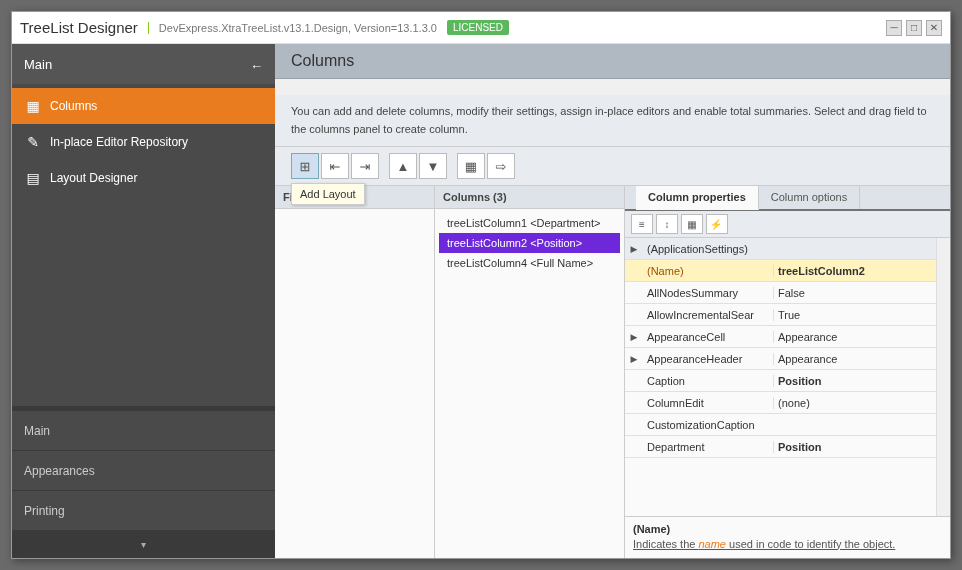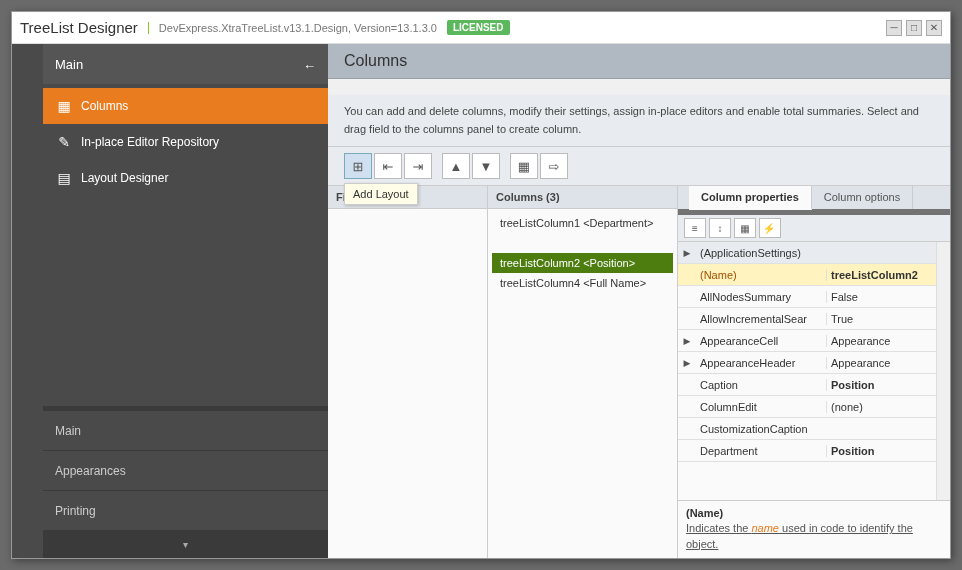--- a/index.html
+++ b/index.html
@@ -45,21 +45,21 @@
     .version-text {
       font-size: 11px;
       color: #777;
       border-left: 1px solid #84cc16;
       padding-left: 10px;
     }
     .licensed-badge {
       background: #5cb85c;
       color: #fff;
       font-size: 10px;
-      font-weight: bold;
+      font-weight: normal;
       padding: 2px 6px;
       border-radius: 2px;
     }
     .title-bar-controls {
       display: flex;
       gap: 4px;
     }
     .win-btn {
       width: 16px;
       height: 16px;
@@ -71,26 +71,25 @@
       justify-content: center;
       cursor: pointer;
       color: #555;
     }
     .content-area {
       display: flex;
       flex: 1;
       overflow: hidden;
     }
     .sidebar {
-      width: 316px;
+      width: 263px;
       background: #4a4a4a;
       display: flex;
       flex-direction: column;
       flex-shrink: 0;
-      padding-left: 31px;
     }
     .sidebar-header {
       background: #555;
       height: 40px;
       display: flex;
       align-items: center;
       justify-content: space-between;
       padding: 0 12px;
       color: #fff;
       font-size: 13px;
@@ -241,35 +240,34 @@
       display: flex;
       flex-direction: column;
     }
     .col-item {
       padding: 4px 8px;
       cursor: pointer;
       font-size: 11px;
       color: #333;
     }
     .col-item.selected {
-      background: #4d7c0f;
+      background: #6d28d9;
       color: #fff;
-      margin-top: 20px;
     }
     .properties-panel {
       flex: 1;
       background: #fafafa;
       display: flex;
       flex-direction: column;
       overflow: hidden;
     }
     .props-tabs {
       display: flex;
       background: #dde3e8;
-      border-bottom: 6px solid #737373;
+      border-bottom: 2px solid #737373;
       padding-left: 11px;
     }
     .props-tab {
       padding: 5px 12px;
       font-size: 11px;
       cursor: pointer;
       color: #555;
       border-right: 1px solid #ccc;
     }
     .props-tab.active {

